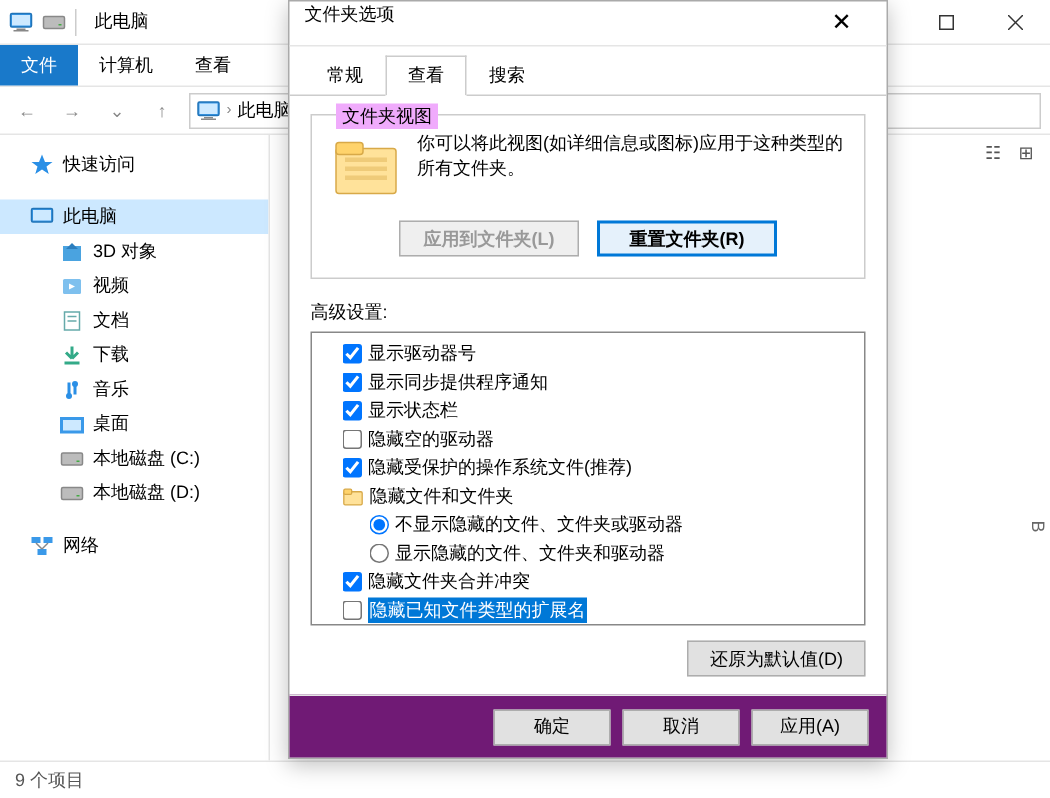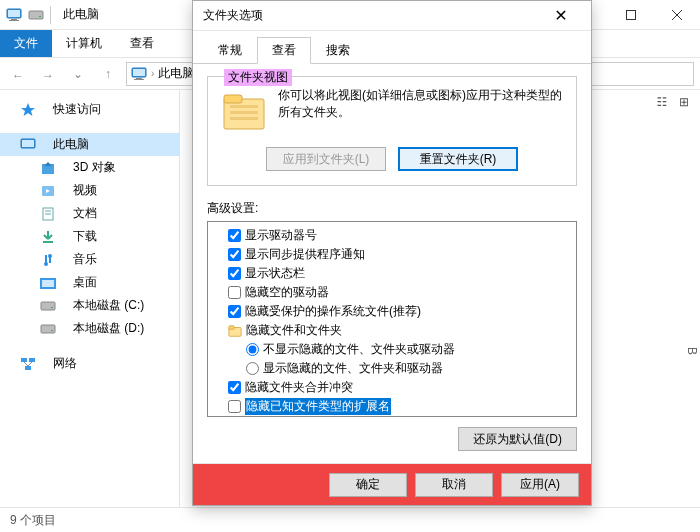--- a/index.html
+++ b/index.html
@@ -17,60 +17,60 @@
   .ribbon-tabs { height: 28px; display: flex; align-items: stretch; border-bottom: 1px solid #e5e5e5; }
   .ribbon-tab { padding: 0 14px; display: flex; align-items: center; cursor: default; }
   .file-tab { background: #1979ca; color: #fff; }
   .nav-bar { height: 32px; display: flex; align-items: center; gap: 6px; padding: 0 6px; border-bottom: 1px solid #e5e5e5; }
   .nav-btn { width: 24px; height: 24px; background: none; border: none; display: flex; align-items: center; justify-content: center; color: #888; }
   .breadcrumb { flex: 1; height: 24px; border: 1px solid #ccc; display: flex; align-items: center; padding: 0 4px; gap: 4px; }
   .crumb-ico { width: 16px; height: 16px; flex-shrink: 0; }
   .chev { color: #888; font-size: 10px; }
   .main-split { flex: 1; display: flex; min-height: 0; }
   .sidebar { width: 180px; border-right: 1px solid #e5e5e5; padding: 8px 0; overflow: hidden; }
-  .tree-item { display: flex; align-items: center; gap: 17px; padding: 3px 8px 3px 20px; cursor: default; }
+  .tree-item { display: flex; align-items: center; gap: 6px; padding: 3px 8px 3px 20px; cursor: default; }
   .tree-item.sub { padding-left: 40px; }
   .tree-item.selected { background: #cce8ff; }
   .tree-ico { width: 16px; height: 16px; flex-shrink: 0; }
   .tree-group-sep { height: 12px; }
   .content { flex: 1; position: relative; }
   .view-toggle { position: absolute; right: 6px; top: 2px; display: flex; gap: 2px; }
   .view-toggle button { width: 20px; height: 20px; background: none; border: none; color: #555; }
   .search-sep-right { position: absolute; right: 0; top: 128px; bottom: 22px; width: 16px; display:flex; align-items:center; justify-content:center; }
   .search-sep-right span { writing-mode: vertical-rl; color:#666; }
   .status-bar { height: 25px; border-top: 1px solid #e5e5e5; display: flex; align-items: center; padding: 0 10px; color: #555; }
 
   
   .dialog { position: absolute; left: 192px; top: 0; width: 400px; height: 506px; background: #fff; border: 1px solid #aaa; box-shadow: 0 4px 14px rgba(0,0,0,0.25); display: flex; flex-direction: column; }
-  .dlg-title { height: 30px; display: flex; align-items: center; padding: 0 10px; border-bottom: 1px solid #e5e5e5; }
+  .dlg-title { height: 30px; display: flex; align-items: flex-start; padding: 0 10px; border-bottom: 1px solid #e5e5e5; }
   .dlg-title button { margin-left: auto; width: 40px; height: 28px; background: none; border: none; font-size: 16px; }
   .dlg-tabs { display: flex; padding: 6px 10px 0; }
   .dlg-tab { padding: 4px 14px; border: 1px solid transparent; cursor: default; }
   .dlg-tab.active { border: 1px solid #ccc; border-bottom-color: #fff; background: #fff; position: relative; z-index: 1; }
   .dlg-body { flex: 1; border-top: 1px solid #ccc; margin-top: -1px; padding: 12px 14px; overflow: hidden; display: flex; flex-direction: column; }
   .groupbox { border: 1px solid #ccc; padding: 10px 12px 14px; margin-bottom: 10px; position: relative; }
   .groupbox-label { position: absolute; top: -8px; left: 16px; background: #f0abfc; padding: 0 4px; }
   .folder-view { display: flex; gap: 10px; }
   .folder-ico-big { width: 48px; height: 48px; flex-shrink: 0; }
   .fv-text { flex: 1; line-height: 1.4; }
   .fv-buttons { display: flex; gap: 12px; justify-content: center; margin-top: 12px; }
-  .fv-buttons button { width: 120px; height: 24px; border: 1px solid #adadad; background: #e1e1e1; }
+  .fv-buttons button { width: 120px; height: 24px; border: 1px solid #adadad; background: #e1e1e1; font-weight: bold; }
   .fv-buttons button:disabled { color: #999; background: #efefef; }
   .fv-buttons button.focus { border: 2px solid #0078d7; background: #e5f1fb; }
   .adv-label { margin: 4px 0 4px; }
   .adv-list { flex: 1; border: 1px solid #888; overflow: auto; padding: 4px 2px; }
   .adv-row { display: flex; align-items: center; gap: 4px; padding: 1px 2px; white-space: nowrap; }
   .adv-row.indent1 { padding-left: 18px; }
   .adv-row.indent2 { padding-left: 36px; }
   .adv-row input[type=checkbox], .adv-row input[type=radio] { width: 13px; height: 13px; }
   .adv-row .hl { background: #0078d7; color: #fff; padding: 0 1px; }
   .folder-tiny { width: 14px; height: 14px; }
   .restore-row { display: flex; justify-content: flex-end; margin-top: 10px; }
   .restore-row button { height: 24px; padding: 0 14px; border: 1px solid #adadad; background: #e1e1e1; text-align: right; }
-  .dlg-buttons { height: 42px; display: flex; align-items: center; justify-content: flex-end; gap: 8px; padding: 0 12px; border-top: 1px solid #e5e5e5; background: #ef4444; }
+  .dlg-buttons { height: 42px; display: flex; align-items: center; justify-content: flex-end; gap: 8px; padding: 0 12px; border-top: 1px solid #e5e5e5; background: #701a75; }
   .dlg-buttons button { width: 78px; height: 24px; border: 1px solid #adadad; background: #e1e1e1; }
 </style>
 </head>
 <body>
 
 <div class="explorer">
   <div class="title-bar">
     <div class="title-left">
       <svg class="title-ico" viewBox="0 0 16 16">
           <rect x="1" y="2" width="14" height="9" rx="1" fill="#3a99e9" stroke="#2174b8"></rect>

